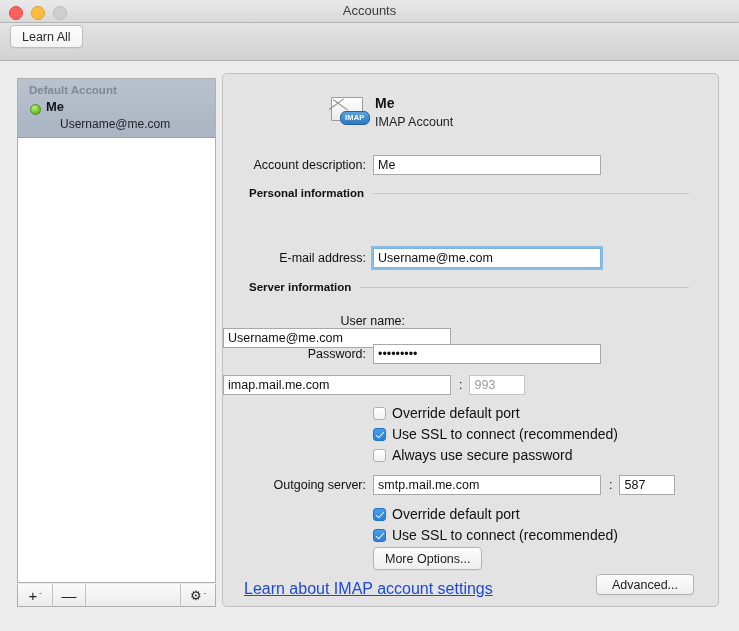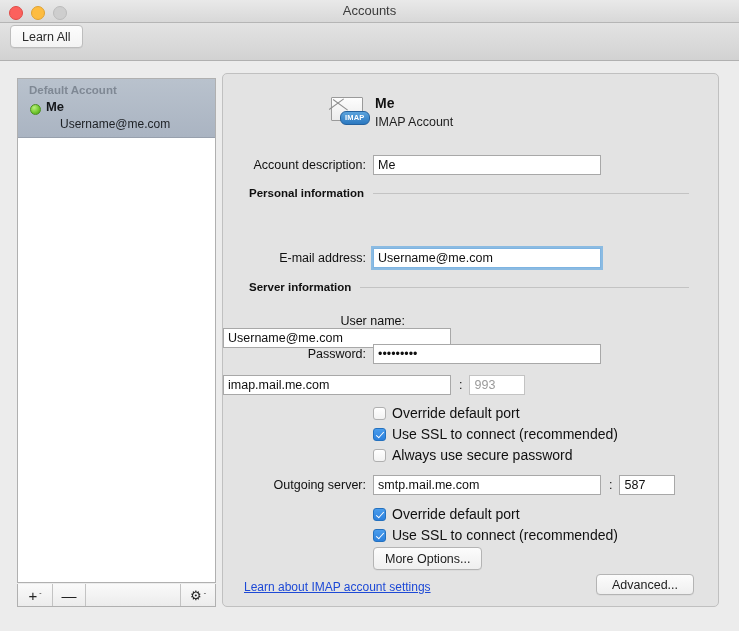--- a/index.html
+++ b/index.html
@@ -191,21 +191,21 @@
   .pbtn {
     position: absolute; height: 21px; padding: 0 11px;
     display: flex; align-items: center; justify-content: center;
     font-size: 12.5px; color: #1c1c1c;
     background: linear-gradient(to bottom, #fcfcfc 0%, #efefef 100%);
     border: 1px solid #b4b4b4; border-radius: 4px;
     box-shadow: 0 0.5px 0.5px rgba(0,0,0,0.07);
   }
   .pbtn.square { border-radius: 4px; }
   .link {
-    position: absolute; font-size: 12px; color: #1d49d6;
+    position: absolute; font-size: 16px; color: #1d49d6;
     text-decoration: underline; cursor: pointer;
   }
 </style>
 </head>
 <body>
 
 <div class="window">
 
   <div class="titlebar">
     <div class="traffic">

